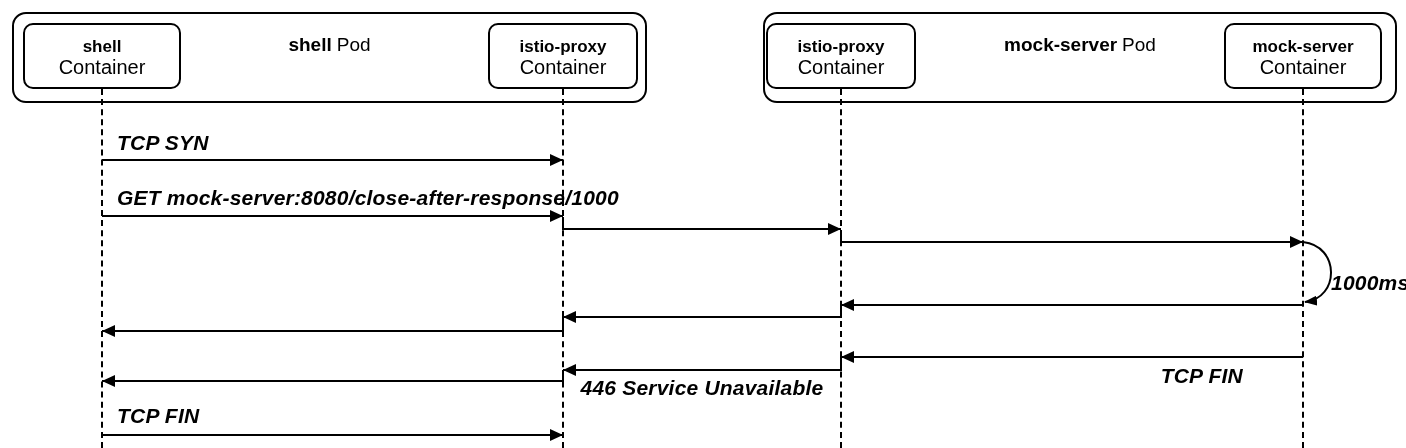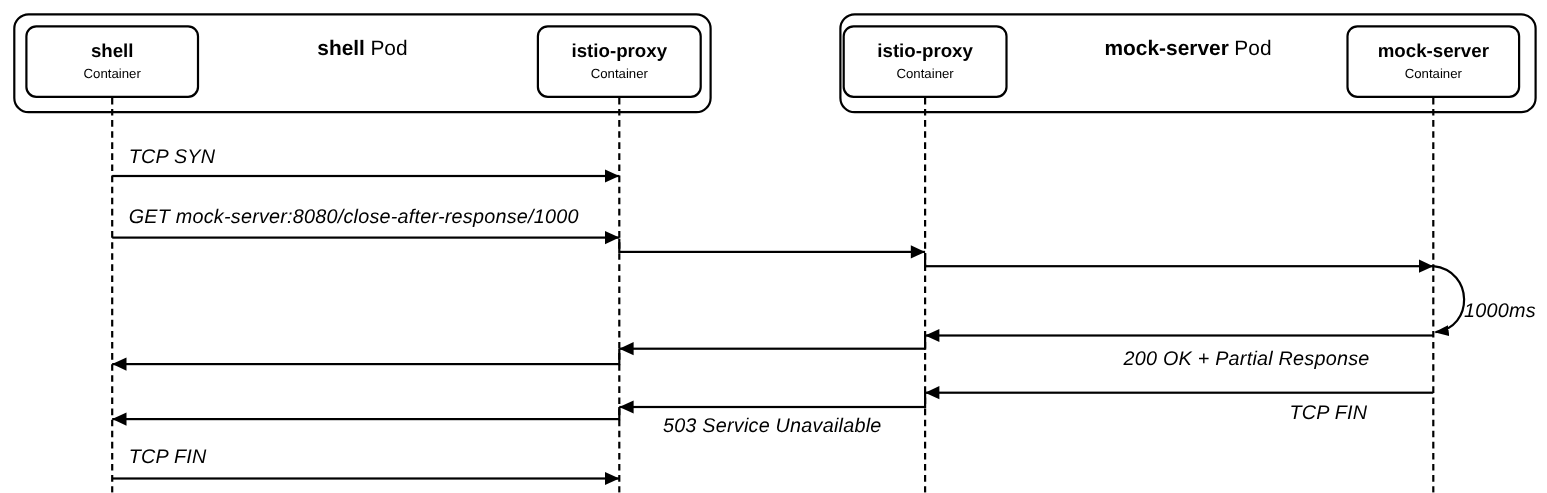--- a/index.html
+++ b/index.html
@@ -23,21 +23,21 @@
   }
   .pod-title .b { font-weight:bold; }
 
   .cbox {
     position:absolute; top:23px; height:66px;
     border:2.5px solid #000; border-radius:10px;
     background:#ffffff; box-sizing:border-box; z-index:3;
     display:flex; flex-direction:column; justify-content:center; align-items:center;
   }
   .cname { font-weight:bold; font-size:17px; line-height:21px; }
-  .ctype { font-size:12px; line-height:20px; }
+  .ctype { font-size:20px; line-height:20px; }
 
   
   .lifeline {
     position:absolute; top:89px; bottom:0; width:0;
     border-left:2px dashed #000; z-index:2;
   }
 
   
   .arrow { position:absolute; height:2px; background:#000; z-index:4; }
   .arrow.to-right::after {
@@ -51,22 +51,22 @@
     content:""; position:absolute; left:0; top:-5px;
     width:0; height:0;
     border-right:13px solid #000;
     border-top:6px solid transparent;
     border-bottom:6px solid transparent;
   }
   .connector { position:absolute; width:2px; background:#000; z-index:4; }
 
   
   .mlabel {
-    position:absolute; font-style:italic; font-size:18px; line-height:21px;
-    letter-spacing:0.2px; white-space:nowrap; z-index:5;
+    position:absolute; font-style:italic; font-size:21px; line-height:21px;
+    letter-spacing:0.2px; white-space:nowrap; z-index:5;font-weight:bold;
   }
   .mlabel.right-align { text-align:right; }
   .mlabel.center-align { text-align:center; }
 
   .selfloop { position:absolute; z-index:4; }
 </style>
 </head>
 <body>
 
 <div id="canvas">
@@ -132,18 +132,17 @@
   <div class="connector" style="left:840px; top:357px; height:14px;"></div>
   <div class="arrow to-left" style="left:563px; top:369px; width:278px;"></div>
   <div class="connector" style="left:562px; top:370px; height:12px;"></div>
   <div class="arrow to-left" style="left:102px; top:380px; width:461px;"></div>
 
   <div class="arrow to-right" style="left:102px; top:434px; width:461px;"></div>
 
   <div class="mlabel" style="left:117px; top:132px;">TCP SYN</div>
   <div class="mlabel" style="left:117px; top:187px;text-align:right;">GET mock-server:8080/close-after-response/1000</div>
   <div class="mlabel" style="left:1331px; top:272px;">1000ms</div>
-  <div class="mlabel right-align" style="left:900px; top:316px; width:345px;">200 OK + Partial Response</div>
   <div class="mlabel right-align" style="left:900px; top:365px; width:343px;">TCP FIN</div>
-  <div class="mlabel center-align" style="left:563px; top:377px; width:278px;">503 Service Unavailable</div>
+  <div class="mlabel center-align" style="left:563px; top:377px; width:278px;">446 Service Unavailable</div>
   <div class="mlabel" style="left:117px; top:405px;">TCP FIN</div>
 
 </div>
 
 </body></html>

